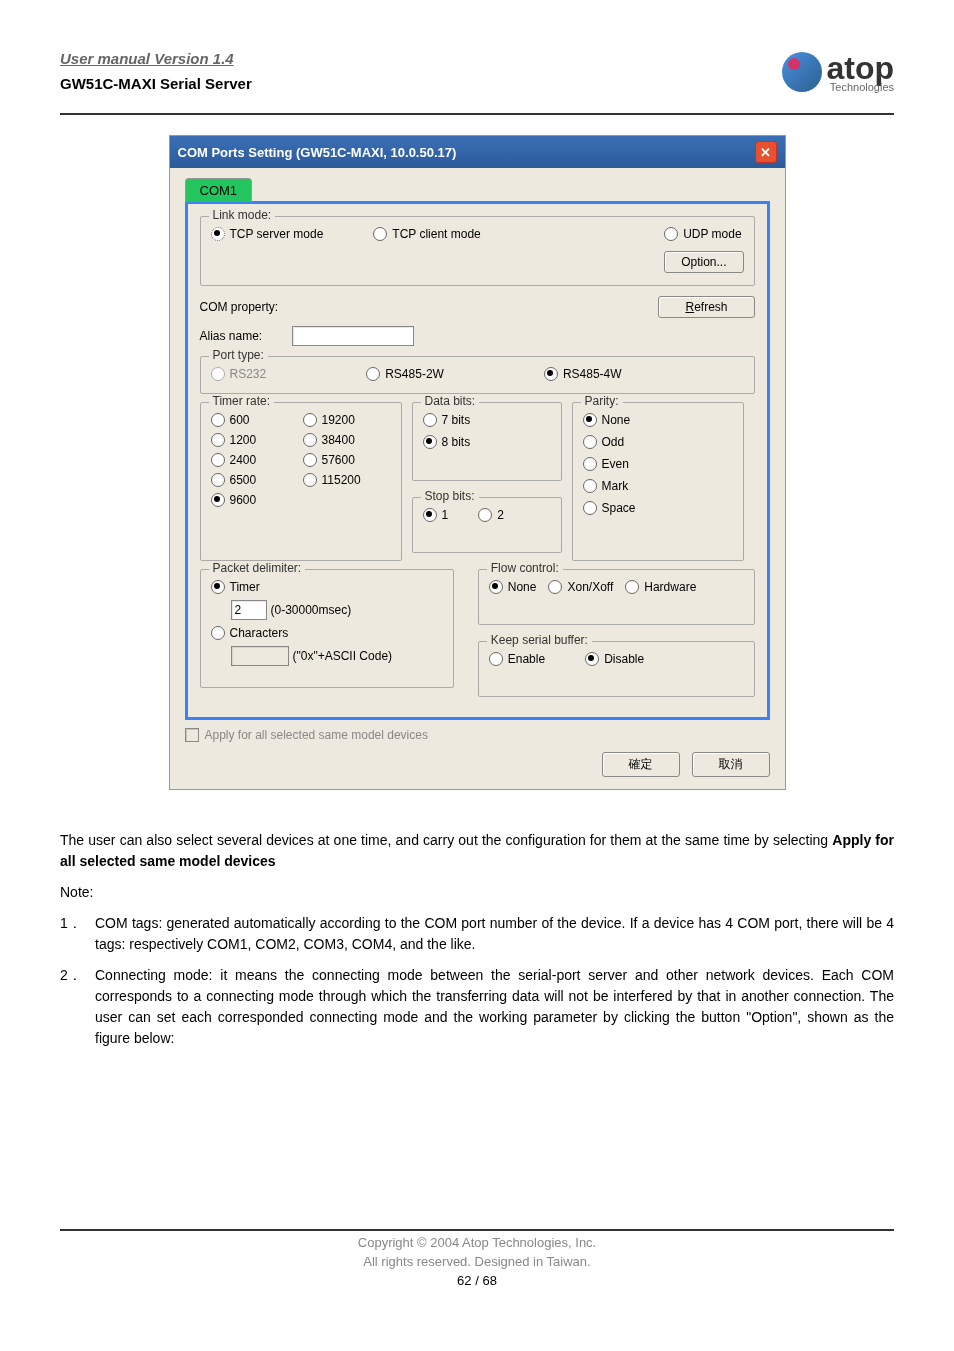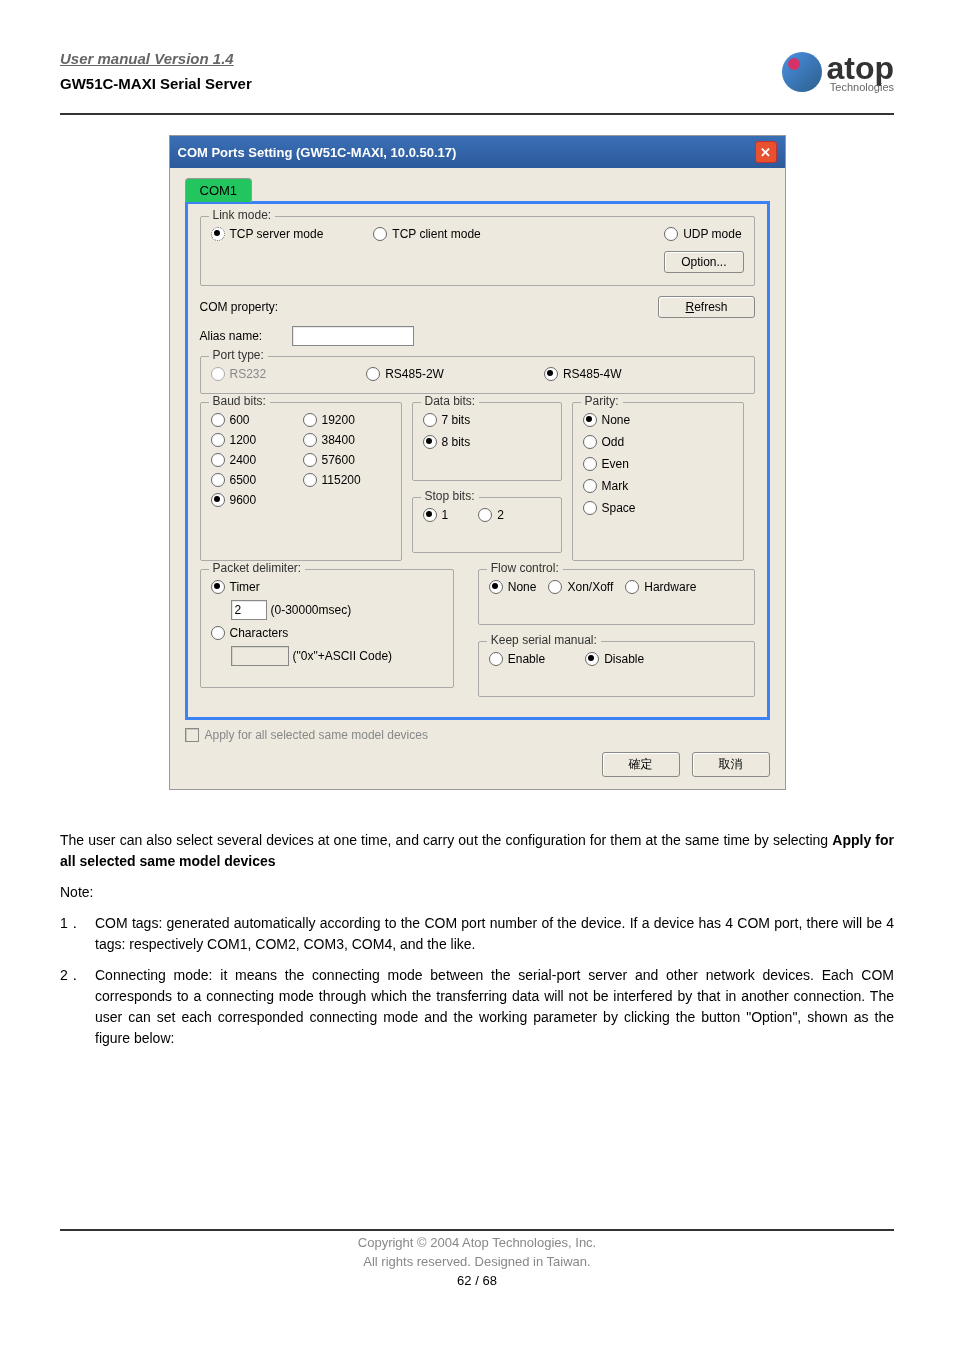--- a/index.html
+++ b/index.html
@@ -391,21 +391,21 @@
             </span>
             <span class="radio-item">
               <span class="radio checked"></span>
               <span>RS485-4W</span>
             </span>
           </div>
         </div>
 
         <div class="three-col-row">
           <div class="fieldset fieldset-inline" style="width:180px;height:135px;">
-            <span class="legend">Baud bits:</span>
+            <span class="legend">Timer rate:</span>
             <div class="baud-col">
               <span class="radio-item">
                   <span class="radio"></span>
                   <span>600</span>
                 </span>
               <span class="radio-item">
                   <span class="radio"></span>
                   <span>19200</span>
                 </span>
               <span class="radio-item">
@@ -530,21 +530,21 @@
                     <span class="radio"></span>
                     <span>Xon/Xoff</span>
                   </span>
                 <span class="radio-item">
                     <span class="radio"></span>
                     <span>Hardware</span>
                   </span>
               </div>
             </div>
             <div class="fieldset" style="height:32px;">
-              <span class="legend">Keep serial manual:</span>
+              <span class="legend">Keep serial buffer:</span>
               <div class="radio-row" style="gap:40px;">
                 <span class="radio-item">
                     <span class="radio"></span>
                     <span>Enable</span>
                   </span>
                 <span class="radio-item">
                     <span class="radio checked"></span>
                     <span>Disable</span>
                   </span>
               </div>

